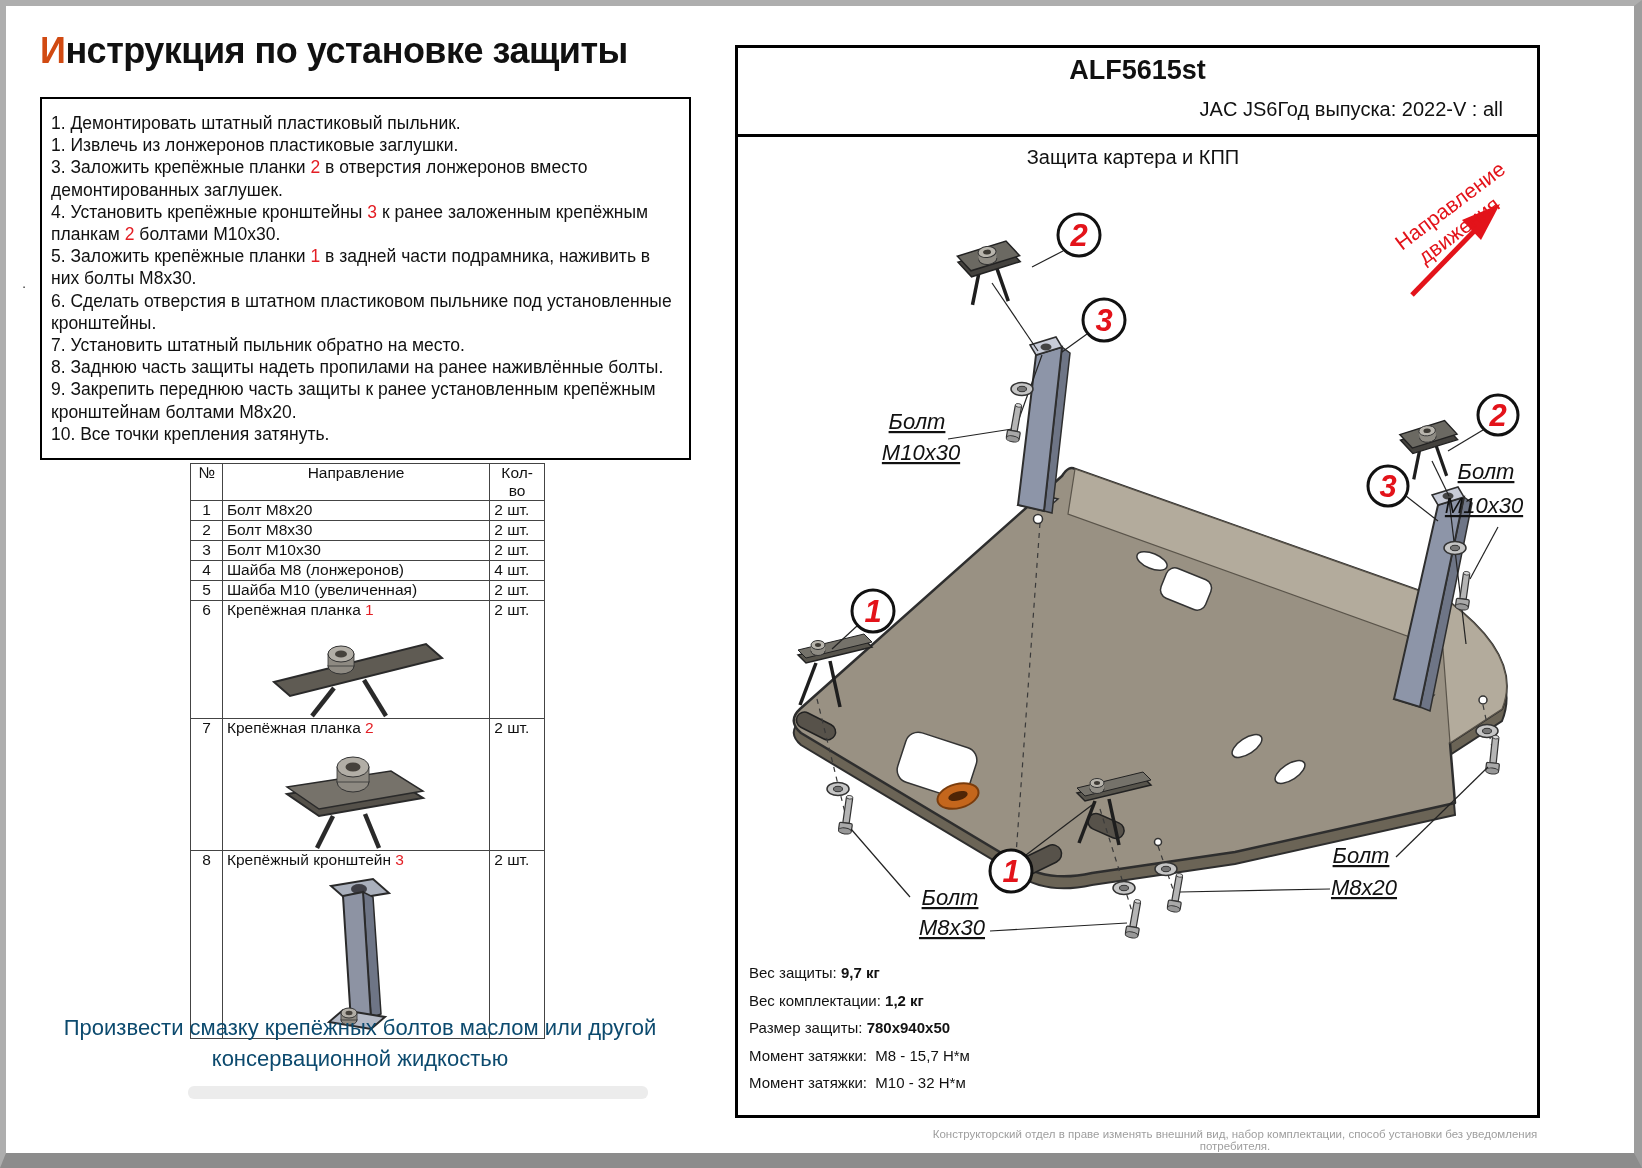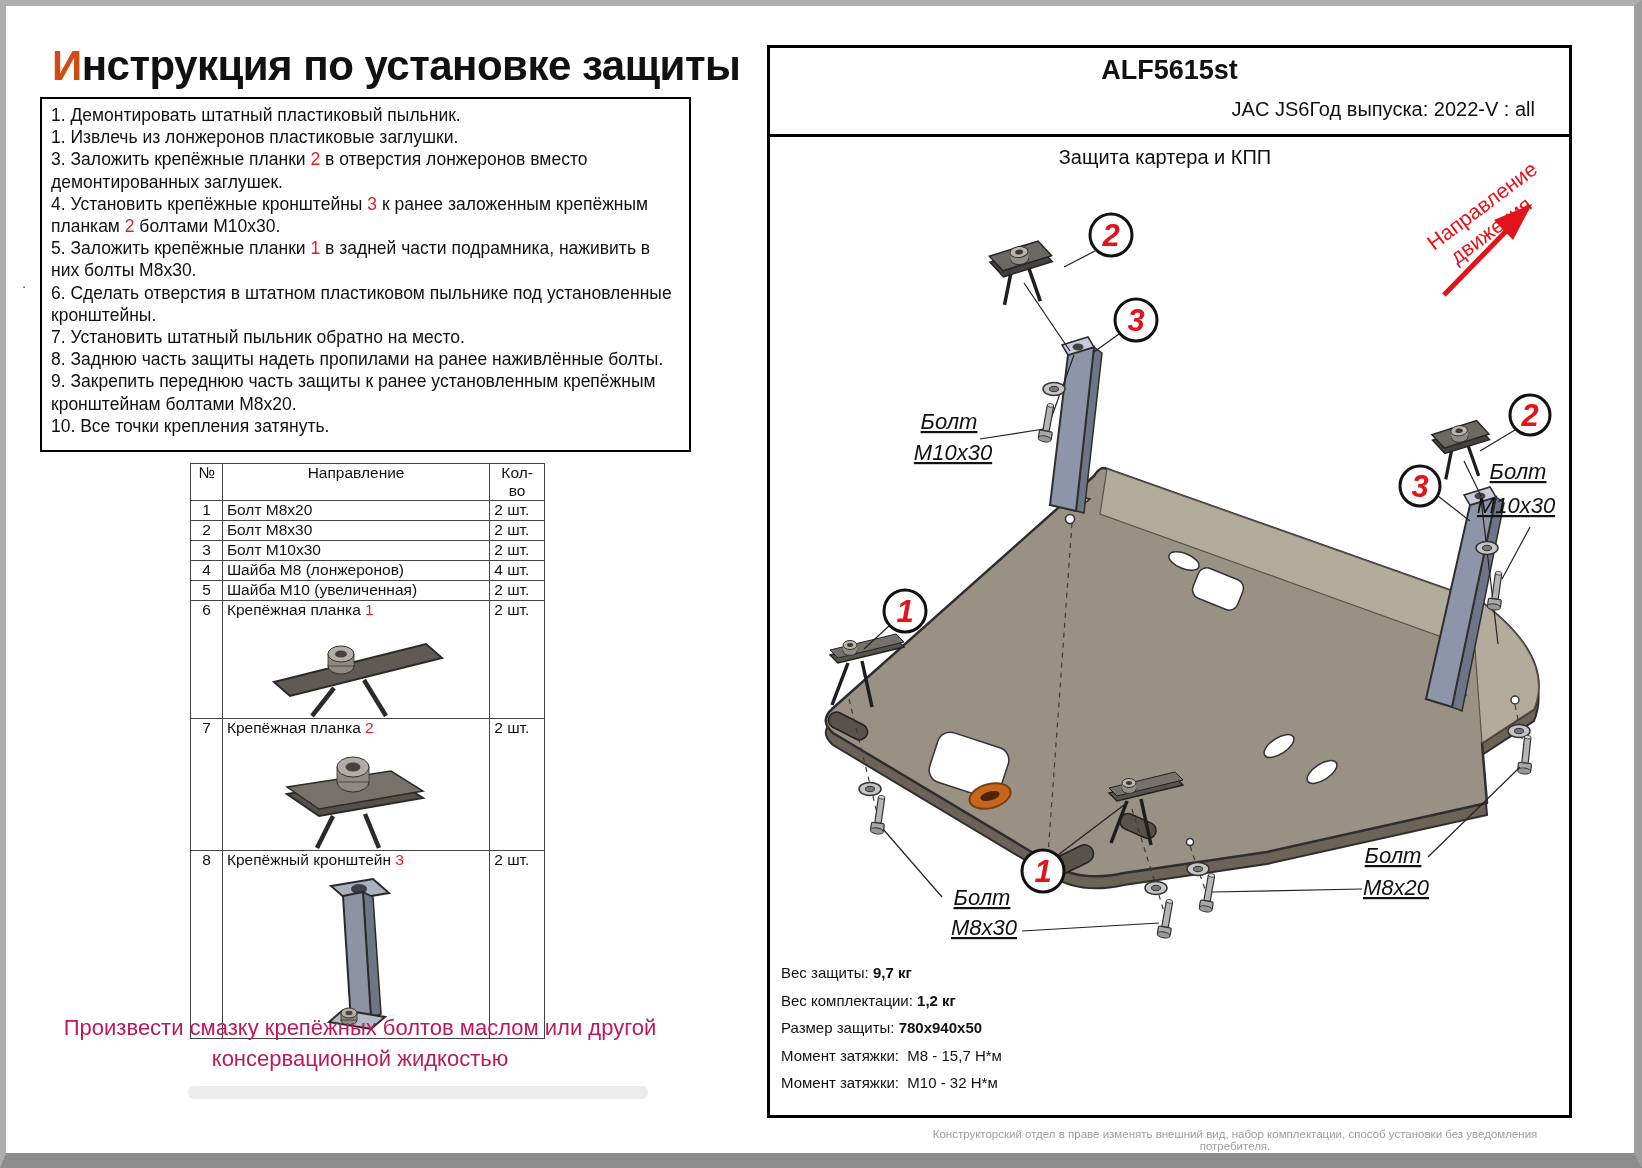--- a/index.html
+++ b/index.html
@@ -1,40 +1,40 @@
 <!DOCTYPE html>
 <html><head>
 <meta charset="utf-8">
 <style>
   html,body{margin:0;padding:0;background:#ffffff;}
   #page{position:relative;width:1642px;height:1168px;background:#fff;
         font-family:"Liberation Sans",sans-serif;color:#111;overflow:hidden;}
   .frame{position:absolute;inset:0;border:6px solid #aeaeae;border-right:8px solid #9d9d9d;
          border-bottom:15px solid #8c8c8c;pointer-events:none;z-index:60;}
   
-  .title{position:absolute;left:36px;top:26px;margin:16px;font-size:42px;font-weight:600;
+  .title{position:absolute;left:36px;top:26px;margin:4px;font-size:36px;font-weight:600;
          letter-spacing:-0.5px;white-space:nowrap;}
   .accent{color:#d14a12;}
   .instr-box{position:absolute;left:40px;top:97px;width:630px;height:346px;border:2px solid #000;
-             padding:5px 8px 0 9px;font-size:17.5px;line-height:22.2px;}
+             padding:13px 8px 0 9px;font-size:17.5px;line-height:22.2px;}
   .rnum{color:#e31e24;}
   .dot{position:absolute;left:22px;top:274px;font-size:15px;color:#444;}
   table.parts{position:absolute;left:190px;top:463px;width:355px;border-collapse:collapse;
               font-size:15.5px;}
   table.parts th,table.parts td{border:1px solid #444;padding:0 4px;vertical-align:top;}
   table.parts th{font-weight:400;text-align:center;height:20px;}
   td.ncell{text-align:center;}
   tr.srow td{height:19px;}
   .part-img{display:block;margin:3px auto 0 auto;}
   .note{position:absolute;left:24px;top:1012px;width:672px;text-align:center;font-size:22px;
-        line-height:31px;color:#be185d;}
+        line-height:31px;color:#0c4a6e;}
   .smudge{position:absolute;left:188px;top:1086px;width:460px;height:13px;background:#ececec;
           border-radius:6px;}
   
-  .panel{position:absolute;left:735px;top:45px;width:799px;height:1067px;border:3px solid #000;margin-left:32px;}
+  .panel{position:absolute;left:735px;top:45px;width:799px;height:1067px;border:3px solid #000;}
   .panel-head{position:relative;height:86px;border-bottom:3px solid #000;}
   .code{text-align:center;font-size:27px;font-weight:700;padding-top:7px;}
   .head-row{position:absolute;left:52px;right:34px;top:50px;display:flex;
             justify-content:flex-end;font-size:20px;}
   .diagram-svg{position:absolute;left:-3px;top:86px;width:805px;height:982px;}
   .specs{position:absolute;left:11px;bottom:18px;font-size:15px;line-height:27.6px;z-index:5;
          background:transparent;}
   .fineprint{position:absolute;left:928px;top:1128px;width:614px;text-align:center;
              font-size:11.5px;color:#9e9e9e;z-index:70;}
   

